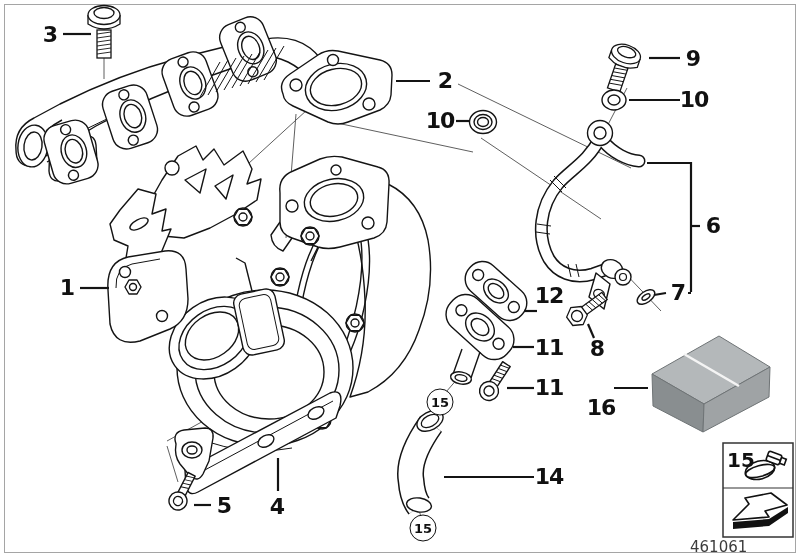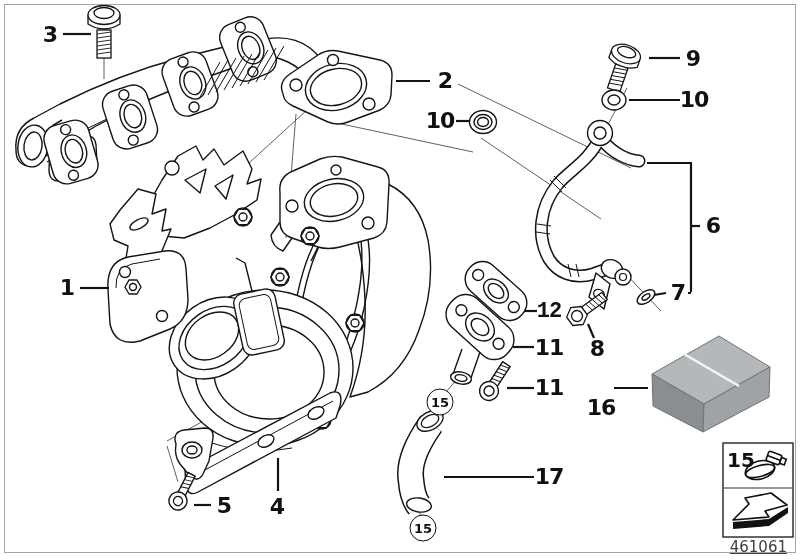--- a/index.html
+++ b/index.html
@@ -8,22 +8,22 @@
   .frame{position:absolute;left:4px;top:4px;width:790px;height:547px;
          border:1px solid #a5a5a5;pointer-events:none;}
   svg{position:absolute;left:0;top:0;}
   .callout{position:absolute;transform:translate(-50%,-50%);font-weight:bold;
            font-size:22px;color:#111;letter-spacing:-1px;line-height:1;cursor:pointer;}
   .circled{position:absolute;transform:translate(-50%,-50%);width:25px;height:25px;
            border:1.7px solid #111;border-radius:50%;background:#fff;color:#111;
            font-weight:bold;font-size:13px;display:flex;align-items:center;
            justify-content:center;line-height:1;cursor:pointer;}
   .legend-num{position:absolute;left:727px;top:448px;font-weight:bold;font-size:20px;color:#111;}
-  .diagram-id{position:absolute;left:690px;top:538px;width:97px;text-align:right;
-              font-size:15px;color:#3c3c3c;text-decoration:underline;}
+  .diagram-id{position:absolute;left:690px;top:538px;width:97px;
+              font-size:15px;color:#3c3c3c;}
 </style>
 </head>
 <body>
 
 <div class="canvas">
   <div class="frame"></div>
 
   <svg width="800" height="560" viewBox="0 0 800 560">
 
     <g stroke="#4d4d4d" stroke-width="0.9" fill="none">
@@ -329,26 +329,26 @@
 
   <div id="callout-layer">
       <div class="callout" style="left: 50px; top: 35px;">3</div>
       <div class="callout" style="left: 445px; top: 81px;">2</div>
       <div class="callout" style="left: 440px; top: 121px;">10</div>
       <div class="callout" style="left: 693px; top: 59px;">9</div>
       <div class="callout" style="left: 694px; top: 100px;">10</div>
       <div class="callout" style="left: 713px; top: 226px;">6</div>
       <div class="callout" style="left: 678px; top: 293px;">7</div>
       <div class="callout" style="left: 67px; top: 288px;">1</div>
-      <div class="callout" style="left: 549px; top: 312px; font-family: Liberation Mono, monospace;">12</div>
+      <div class="callout" style="left: 549px; top: 296px;">12</div>
       <div class="callout" style="left: 549px; top: 348px;">11</div>
       <div class="callout" style="left: 597px; top: 349px;">8</div>
       <div class="callout" style="left: 549px; top: 388px;">11</div>
       <div class="callout" style="left: 601px; top: 408px;">16</div>
-      <div class="callout" style="left: 549px; top: 477px;">17</div>
+      <div class="callout" style="left: 549px; top: 477px;">14</div>
       <div class="callout" style="left: 277px; top: 507px;">4</div>
       <div class="callout" style="left: 224px; top: 506px;">5</div>
       <div class="circled" style="left: 440px; top: 402px;">15</div>
       <div class="circled" style="left: 423px; top: 528px;">15</div>
     </div>
 
   <div class="legend-num">15</div>
   <div class="diagram-id">461061</div>
 </div>
 

